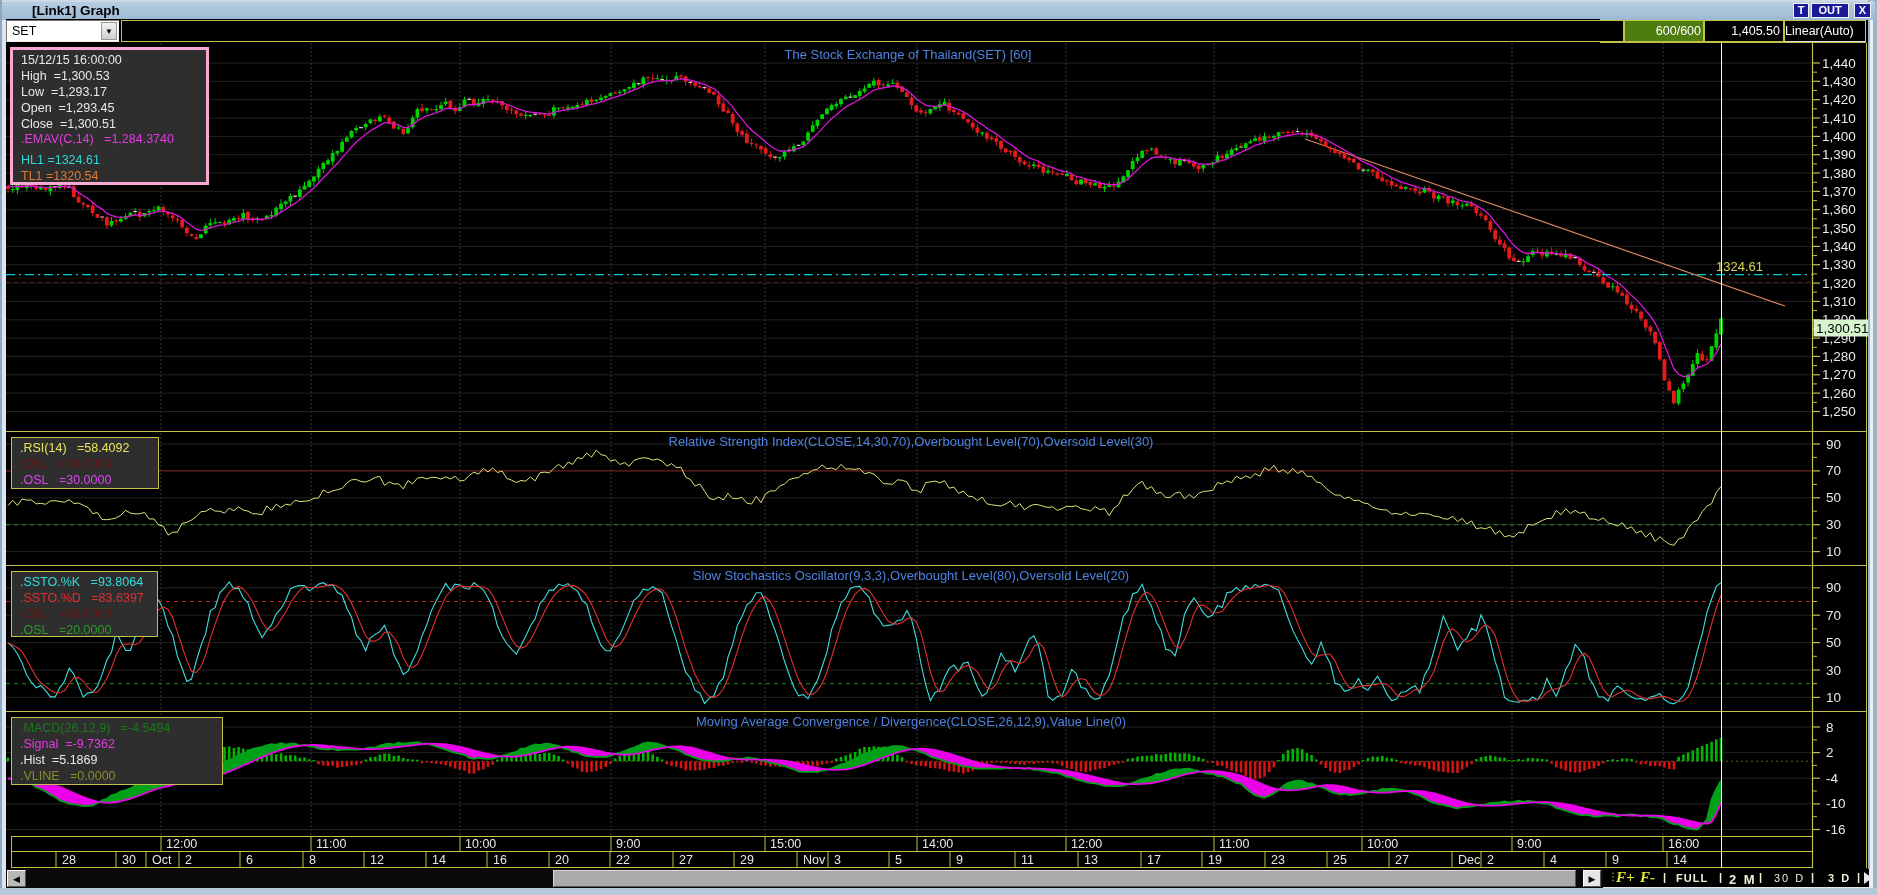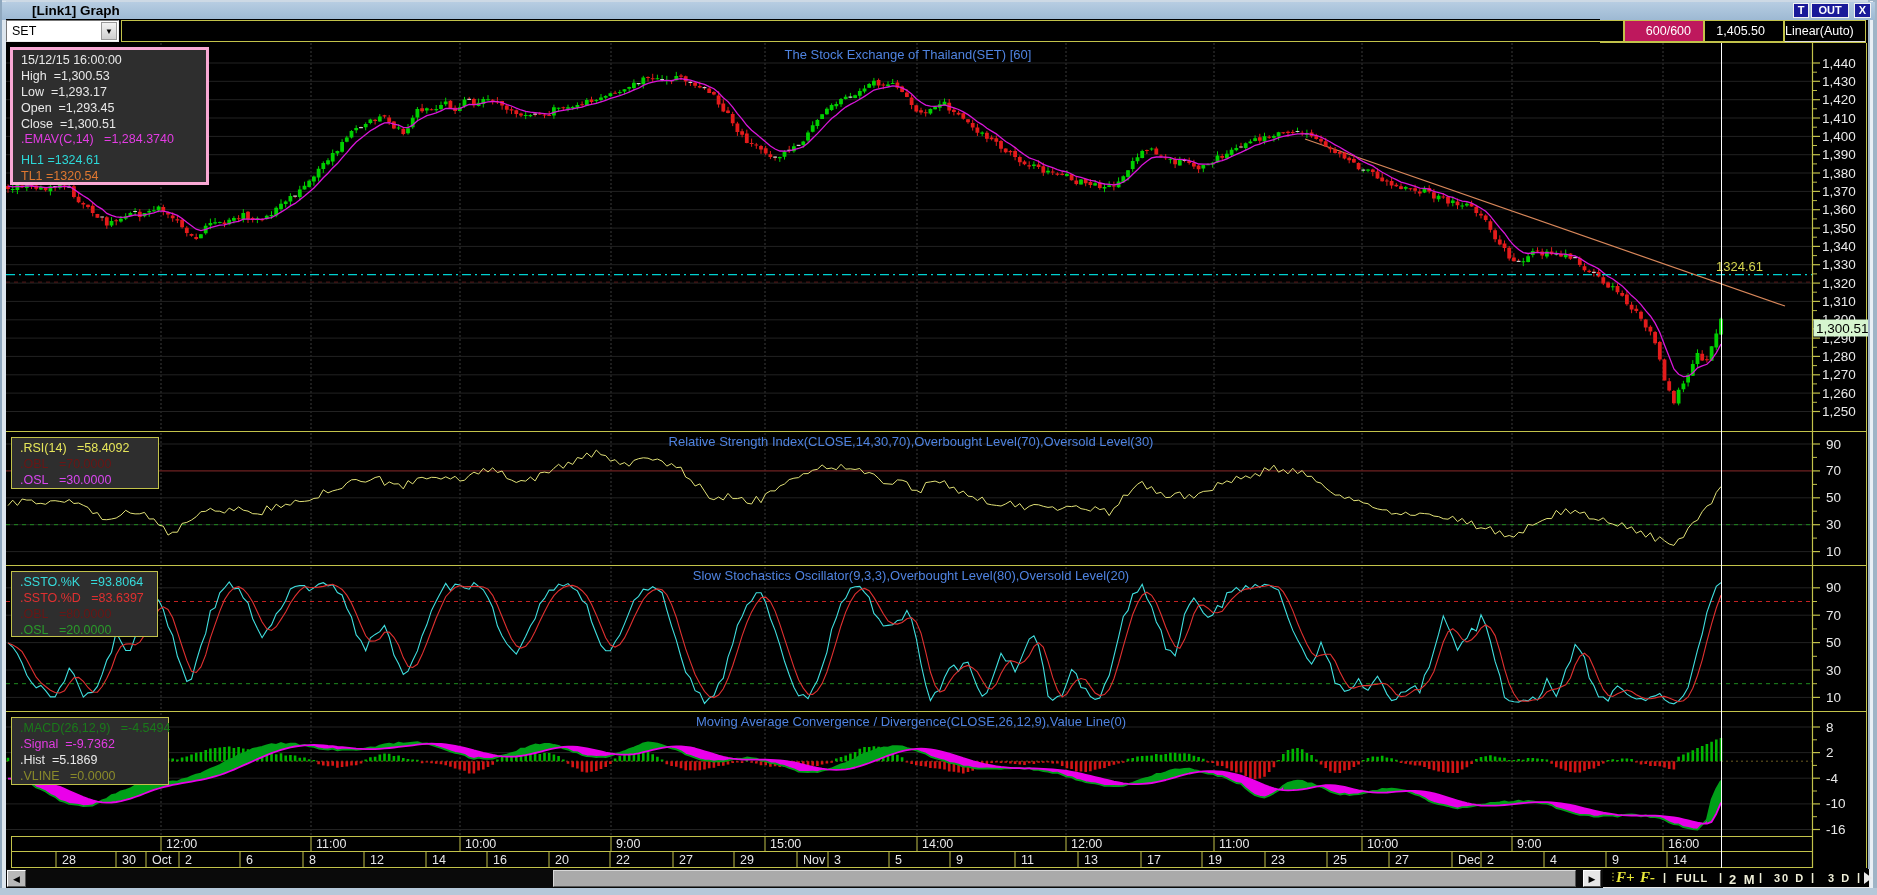--- a/index.html
+++ b/index.html
@@ -328,22 +328,22 @@
   <div class="abs" style="left:1809px;top:0.5px;width:38px;height:15.5px;background:#1a1a99;border:1.5px solid #f2f2f2;color:#fff;font-size:11px;font-weight:bold;text-align:center;line-height:12.5px">OUT</div>
   <div class="abs" style="left:1852px;top:0.5px;width:17px;height:15.5px;background:#1a1a99;border:1.5px solid #f2f2f2;color:#fff;font-size:11px;font-weight:bold;text-align:center;line-height:12.5px">X</div>
 </div>
 
 <div class="abs" style="left:6px;top:18.5px;width:1594px;height:24px;background:#000;z-index:5">
   <div class="abs" style="left:0;top:1px;width:113px;height:22px;background:#fff;border:1px solid #777;border-right-color:#eee;border-bottom-color:#eee">
     <div class="abs" style="left:5px;top:3px;font-size:12.5px;color:#000">SET</div>
     <div class="abs" style="right:1px;top:1px;width:16px;height:18px;background:linear-gradient(#f2f2f2,#cfcfcf);border:1px solid #999;color:#000;font-size:8px;text-align:center;line-height:18px">▼</div>
   </div>
   <div class="abs" style="left:115px;top:1px;width:1503px;height:22.5px;border:1px solid #c2c24a;background:#000"></div>
-  <div class="abs" style="left:1618px;top:1px;width:80px;height:22.5px;border:1px solid #c2c24a;background:#be185d;color:#fff;font-size:12.5px;text-align:right;line-height:21px;padding-right:12px">600/600</div>
-  <div class="abs" style="left:1698px;top:1px;width:80px;height:22.5px;border:1px solid #c2c24a;background:#000;color:#fff;font-size:12.5px;text-align:right;line-height:21px;padding-right:18px">1,405.50</div>
+  <div class="abs" style="left:1618px;top:1px;width:80px;height:22.5px;border:1px solid #c2c24a;background:#4d7c0f;color:#fff;font-size:12.5px;text-align:right;line-height:21px;padding-right:2px">600/600</div>
+  <div class="abs" style="left:1698px;top:1px;width:80px;height:22.5px;border:1px solid #c2c24a;background:#000;color:#fff;font-size:12.5px;text-align:right;line-height:21px;padding-right:3px">1,405.50</div>
   <div class="abs" style="left:1778px;top:1px;width:82px;height:22.5px;border:1px solid #c2c24a;border-bottom:1px solid #ddd;background:#000;color:#fff;font-size:12.5px;line-height:21px">Linear(Auto)</div>
 </div>
 
 <div class="ib" style="left:10px;top:47px;width:199px;height:138px;border:3px solid #f9a8d4;color:#e8e8e8">
 <div>15/12/15 16:00:00</div>
 <div>High&nbsp;&nbsp;=1,300.53</div>
 <div>Low&nbsp;&nbsp;=1,293.17</div>
 <div>Open&nbsp;&nbsp;=1,293.45</div>
 <div>Close&nbsp;&nbsp;=1,300.51</div>
 <div style="color:#e23ce2">.EMAV(C,14)&nbsp;&nbsp;&nbsp;=1,284.3740</div>
@@ -357,38 +357,38 @@
 <div style="color:#d946ef">.OSL&nbsp;&nbsp;&nbsp;=30.0000</div>
 </div>
 
 <div class="ib" style="left:11px;top:571px;width:147px;height:66px;border:1px solid #c2c24a">
 <div style="color:#35dbdb">.SSTO.%K&nbsp;&nbsp;&nbsp;=93.8064</div>
 <div style="color:#e03030">.SSTO.%D&nbsp;&nbsp;&nbsp;=83.6397</div>
 <div style="color:#6a1515">.OBL&nbsp;&nbsp;&nbsp;=80.0000</div>
 <div style="color:#2a9a2a">.OSL&nbsp;&nbsp;&nbsp;=20.0000</div>
 </div>
 
-<div class="ib" style="left:11px;top:717px;width:158px;height:68px;border:1px solid #c2c24a">
+<div class="ib" style="left:11px;top:717px;width:212px;height:68px;border:1px solid #c2c24a">
 <div style="color:#1a7a1a">.MACD(26,12,9)&nbsp;&nbsp;&nbsp;=-4.5494</div>
 <div style="color:#e23ce2">.Signal&nbsp;&nbsp;=-9.7362</div>
 <div style="color:#e8e8e8">.Hist&nbsp;&nbsp;=5.1869</div>
 <div style="color:#8a8a2a">.VLINE&nbsp;&nbsp;&nbsp;=0.0000</div>
 </div>
 
 <div class="abs" style="left:6px;top:869px;width:1862px;height:19px;background:#0a0a0a;z-index:5">
   <div class="abs" style="left:1px;top:1px;width:19px;height:17px;background:#b8b8b8;border:1px solid #fff;border-right-color:#555;border-bottom-color:#555;color:#000;font-size:9px;text-align:center;line-height:16px">◀</div>
   <div class="abs" style="left:547px;top:1px;width:1023px;height:17px;background:#aaaaaa;border:1px solid #d8d8d8;border-right-color:#555;border-bottom-color:#555"></div>
   <div class="abs" style="left:1577px;top:1px;width:18px;height:17px;background:#e6e6e6;border:1px solid #fff;border-right-color:#555;border-bottom-color:#555;color:#000;font-size:9px;text-align:center;line-height:16px">▶</div>
   <div class="abs" style="left:1597px;top:0px;width:267px;height:19px;background:#000;border-right:1.5px solid #e8e8e8;border-bottom:1.5px solid #e8e8e8;color:#efefd8">
     <span class="abs" style="left:5px;top:2px;color:#cfcf40;font-size:10px">⋮</span>
     <span class="abs" style="left:13px;top:0px;color:#e8e838;font-size:15px;font-weight:bold;font-family:'Liberation Serif',serif;font-style:italic">F+</span>
     <span class="abs" style="left:37px;top:0px;color:#e8e838;font-size:15px;font-weight:bold;font-family:'Liberation Serif',serif;font-style:italic">F-</span>
     <span class="abs" style="left:60px;top:2px;font-size:11px;font-weight:bold">|</span>
     <span class="abs" style="left:73px;top:3px;font-size:11px;font-weight:bold;letter-spacing:1px">FULL</span>
     <span class="abs" style="left:116px;top:2px;font-size:11px;font-weight:bold">|</span>
     <span class="abs" style="left:126px;top:3px;font-size:13px;font-weight:bold;letter-spacing:2px">2 M</span>
     <span class="abs" style="left:156px;top:2px;font-size:11px;font-weight:bold">|</span>
-    <span class="abs" style="left:171px;top:3px;font-size:11px;font-weight:bold;letter-spacing:2px">30 D</span>
+    <span class="abs" style="left:171px;top:3px;font-size:11px;font-weight:normal;letter-spacing:2px">30 D</span>
     <span class="abs" style="left:208px;top:2px;font-size:11px;font-weight:bold">|</span>
     <span class="abs" style="left:225px;top:3px;font-size:11px;font-weight:bold;letter-spacing:2px">3 D</span>
     <span class="abs" style="left:254px;top:2px;font-size:11px;font-weight:bold">|</span>
   </div>
 </div>
 
 </body></html>

